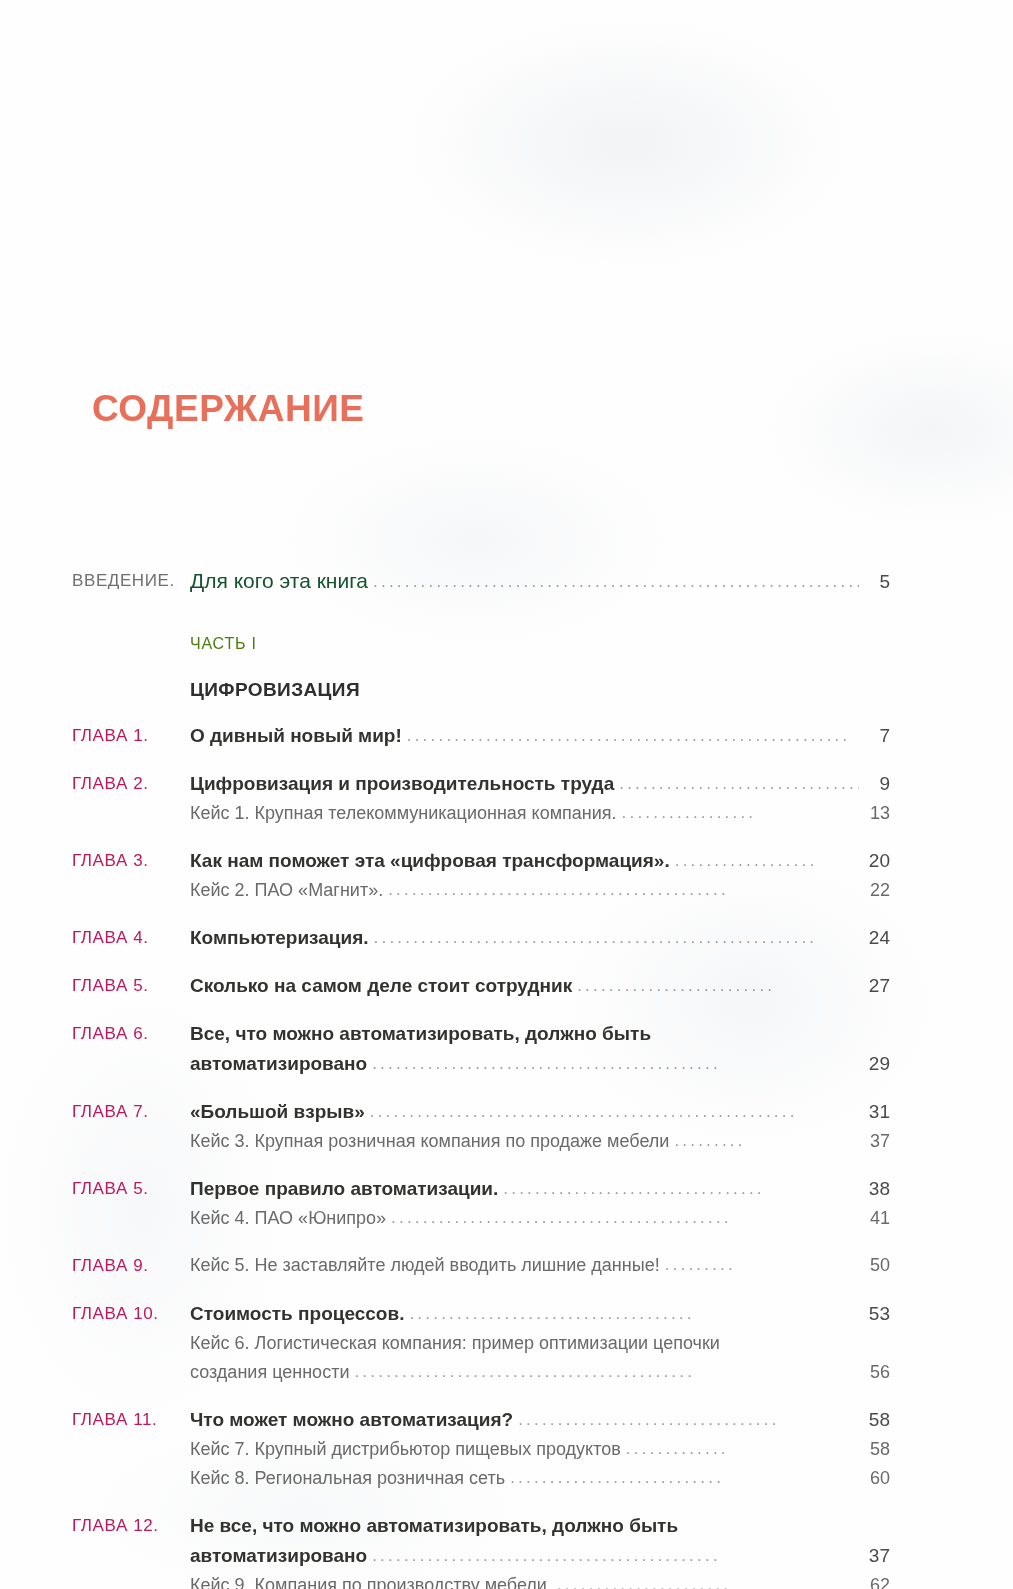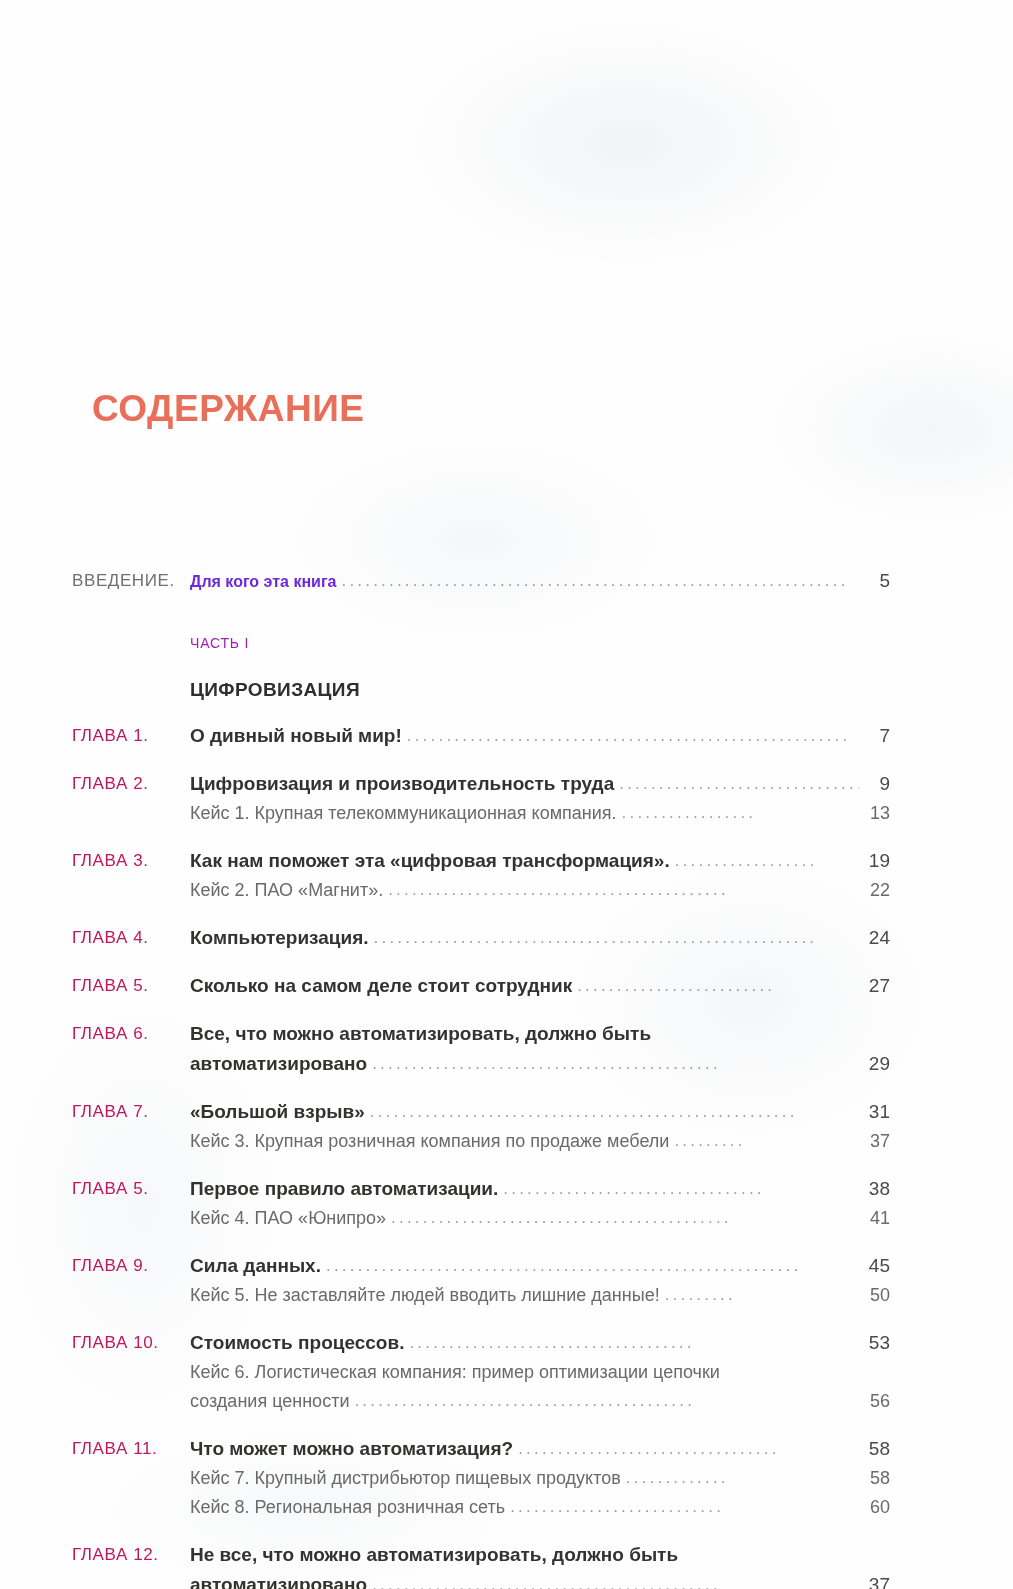--- a/index.html
+++ b/index.html
@@ -134,38 +134,38 @@
     color: #6a6a6a;
   }
 
   
   .intro-row .row-label {
     font-size: 17px;
     line-height: 30px;
     color: #6f6f6f;
   }
   .intro-row .line-text {
-    font-size: 16px;
-    font-weight: 700;
-    color: #6d28d9;
+    font-size: 21px;
+    font-weight: 400;
+    color: #14532d;
     line-height: 30px;
   }
   .intro-row .pageno { font-size: 19px; color: #4a4a4a; }
 
   
   .part-block {
     margin-top: 34px;
     margin-bottom: 14px;
     padding-left: 118px;
   }
   .part-kicker {
-    font-size: 14px;
+    font-size: 16px;
     line-height: 25px;
     letter-spacing: 0.8px;
-    color: #a21caf;
+    color: #4d7c0f;
   }
   .part-name {
     font-size: 19px;
     line-height: 26px;
     font-weight: 700;
     letter-spacing: 0.4px;
     color: #2f2f2d;
     margin-top: 21px;
   }
 
@@ -224,21 +224,21 @@
                 <span class="pageno">13</span>
               </div>
             </div>
           </div>
           <div class="toc-row entry">
             <div class="row-label">ГЛАВА 3.</div>
             <div class="row-body">
               <div class="line chapter-line">
                 <span class="line-text">Как нам поможет эта «цифровая трансформация».</span>
                 <span class="leader">..................</span>
-                <span class="pageno">19</span>
+                <span class="pageno">20</span>
               </div>
               <div class="line case-line">
                 <span class="line-text">Кейс 2. ПАО «Магнит».</span>
                 <span class="leader">...........................................</span>
                 <span class="pageno">22</span>
               </div>
             </div>
           </div>
           <div class="toc-row entry">
             <div class="row-label">ГЛАВА 4.</div>
@@ -301,25 +301,20 @@
               <div class="line case-line">
                 <span class="line-text">Кейс 4. ПАО «Юнипро»</span>
                 <span class="leader">...........................................</span>
                 <span class="pageno">41</span>
               </div>
             </div>
           </div>
           <div class="toc-row entry">
             <div class="row-label">ГЛАВА 9.</div>
             <div class="row-body">
-              <div class="line chapter-line">
-                <span class="line-text">Сила данных.</span>
-                <span class="leader">............................................................</span>
-                <span class="pageno">45</span>
-              </div>
               <div class="line case-line">
                 <span class="line-text">Кейс 5. Не заставляйте людей вводить лишние данные!</span>
                 <span class="leader">.........</span>
                 <span class="pageno">50</span>
               </div>
             </div>
           </div>
           <div class="toc-row entry">
             <div class="row-label">ГЛАВА 10.</div>
             <div class="row-body">

